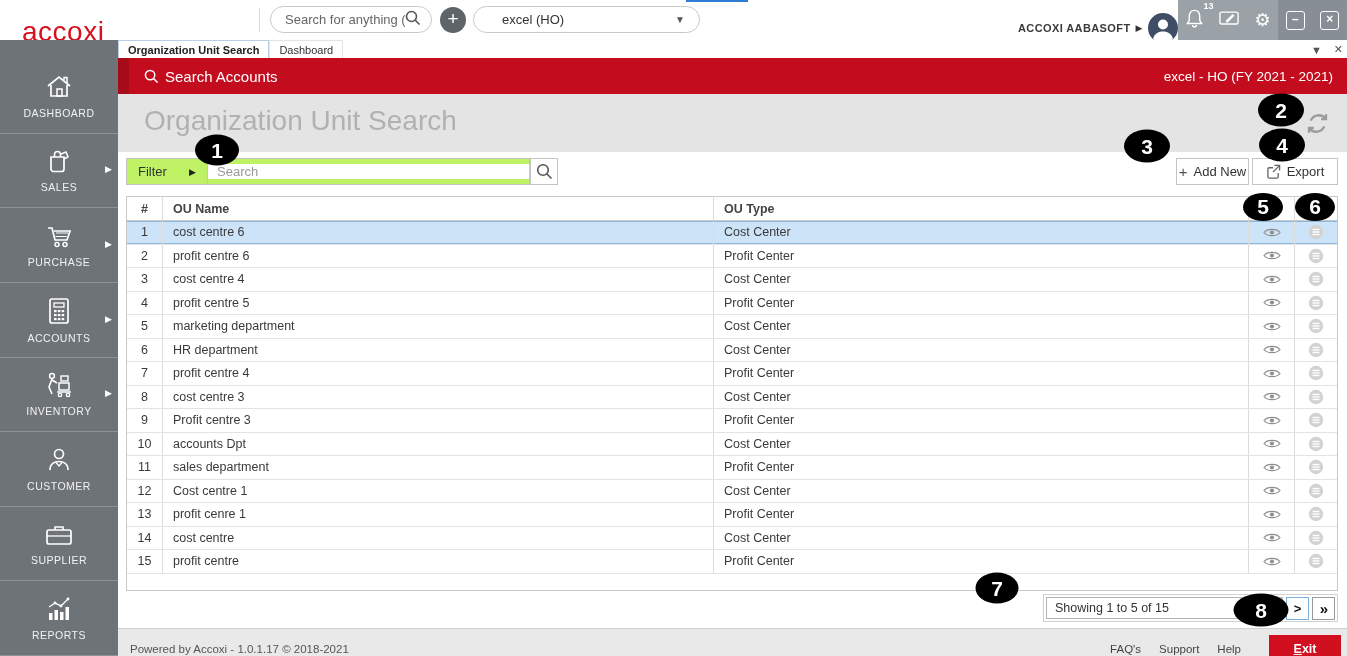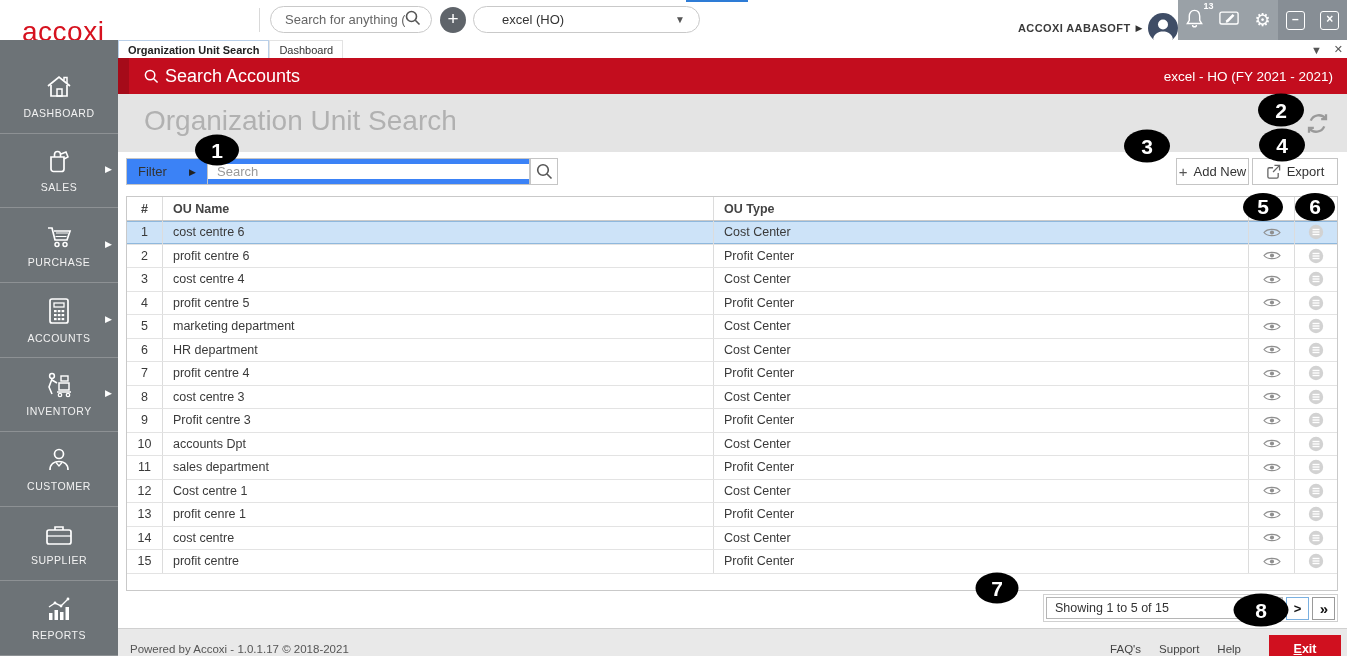--- a/index.html
+++ b/index.html
@@ -57,29 +57,29 @@
                display:flex; flex-direction:column; align-items:center; justify-content:center; gap:6px; }
   .side-item .lbl { color:#f2f2f2; font-size:10.5px; letter-spacing:.5px; }
   .side-item .arrow { position:absolute; right:6px; top:50%; transform:translateY(-58%);
                       color:#fff; font-size:9px; }
   .side-item svg { display:block; }
 
   
   .redbar { position:absolute; left:118px; top:58px; width:1229px; height:36px; background:#c30d1e;
             display:flex; align-items:center; color:#fff; }
   .redbar .backedge { position:absolute; left:0; top:0; width:11px; height:36px; background:#a50b19; }
-  .redbar .left { display:flex; align-items:center; gap:6px; margin-left:26px; font-size:18px; }
+  .redbar .left { display:flex; align-items:center; gap:6px; margin-left:26px; font-size:15px; }
   .redbar .right { margin-left:auto; margin-right:14px; font-size:13.5px; }
   .titlebar { position:absolute; left:118px; top:94px; width:1229px; height:58px; background:#e4e4e4; }
   .page-title { position:absolute; left:26px; top:11px; font-size:28px; font-weight:300; color:#b1b1b1; }
   .refresh { position:absolute; right:16px; top:16px; }
 
   
   .filter-group { position:absolute; left:126px; top:158px; width:404px; height:27px;
-                  border:1px solid #c5c5c5; display:flex; align-items:center; background:#3b82f6; }
+                  border:1px solid #c5c5c5; display:flex; align-items:center; background:#bef264; }
   .filter-label { width:62px; padding-left:11px; font-size:13px; color:#333; }
   .filter-arrow { font-size:9px; color:#222; width:18px; }
   .filter-sep { width:1px; height:27px; background:#c5c5c5; }
   .filter-group input { flex:1; border:none; outline:none; font:13px "Liberation Sans",sans-serif;
                   color:#444; padding-left:9px; }
   .filter-group input::placeholder { color:#999; }
   .search-btn { position:absolute; left:530px; top:158px; width:28px; height:27px;
                 border:1px solid #c5c5c5; background:#fff; display:flex; align-items:center; justify-content:center; }
   .btn { position:absolute; top:158px; height:27px; border:1px solid #c5c5c5; background:#fff;
          display:flex; align-items:center; justify-content:center; gap:6px; font-size:13px; color:#333; }

